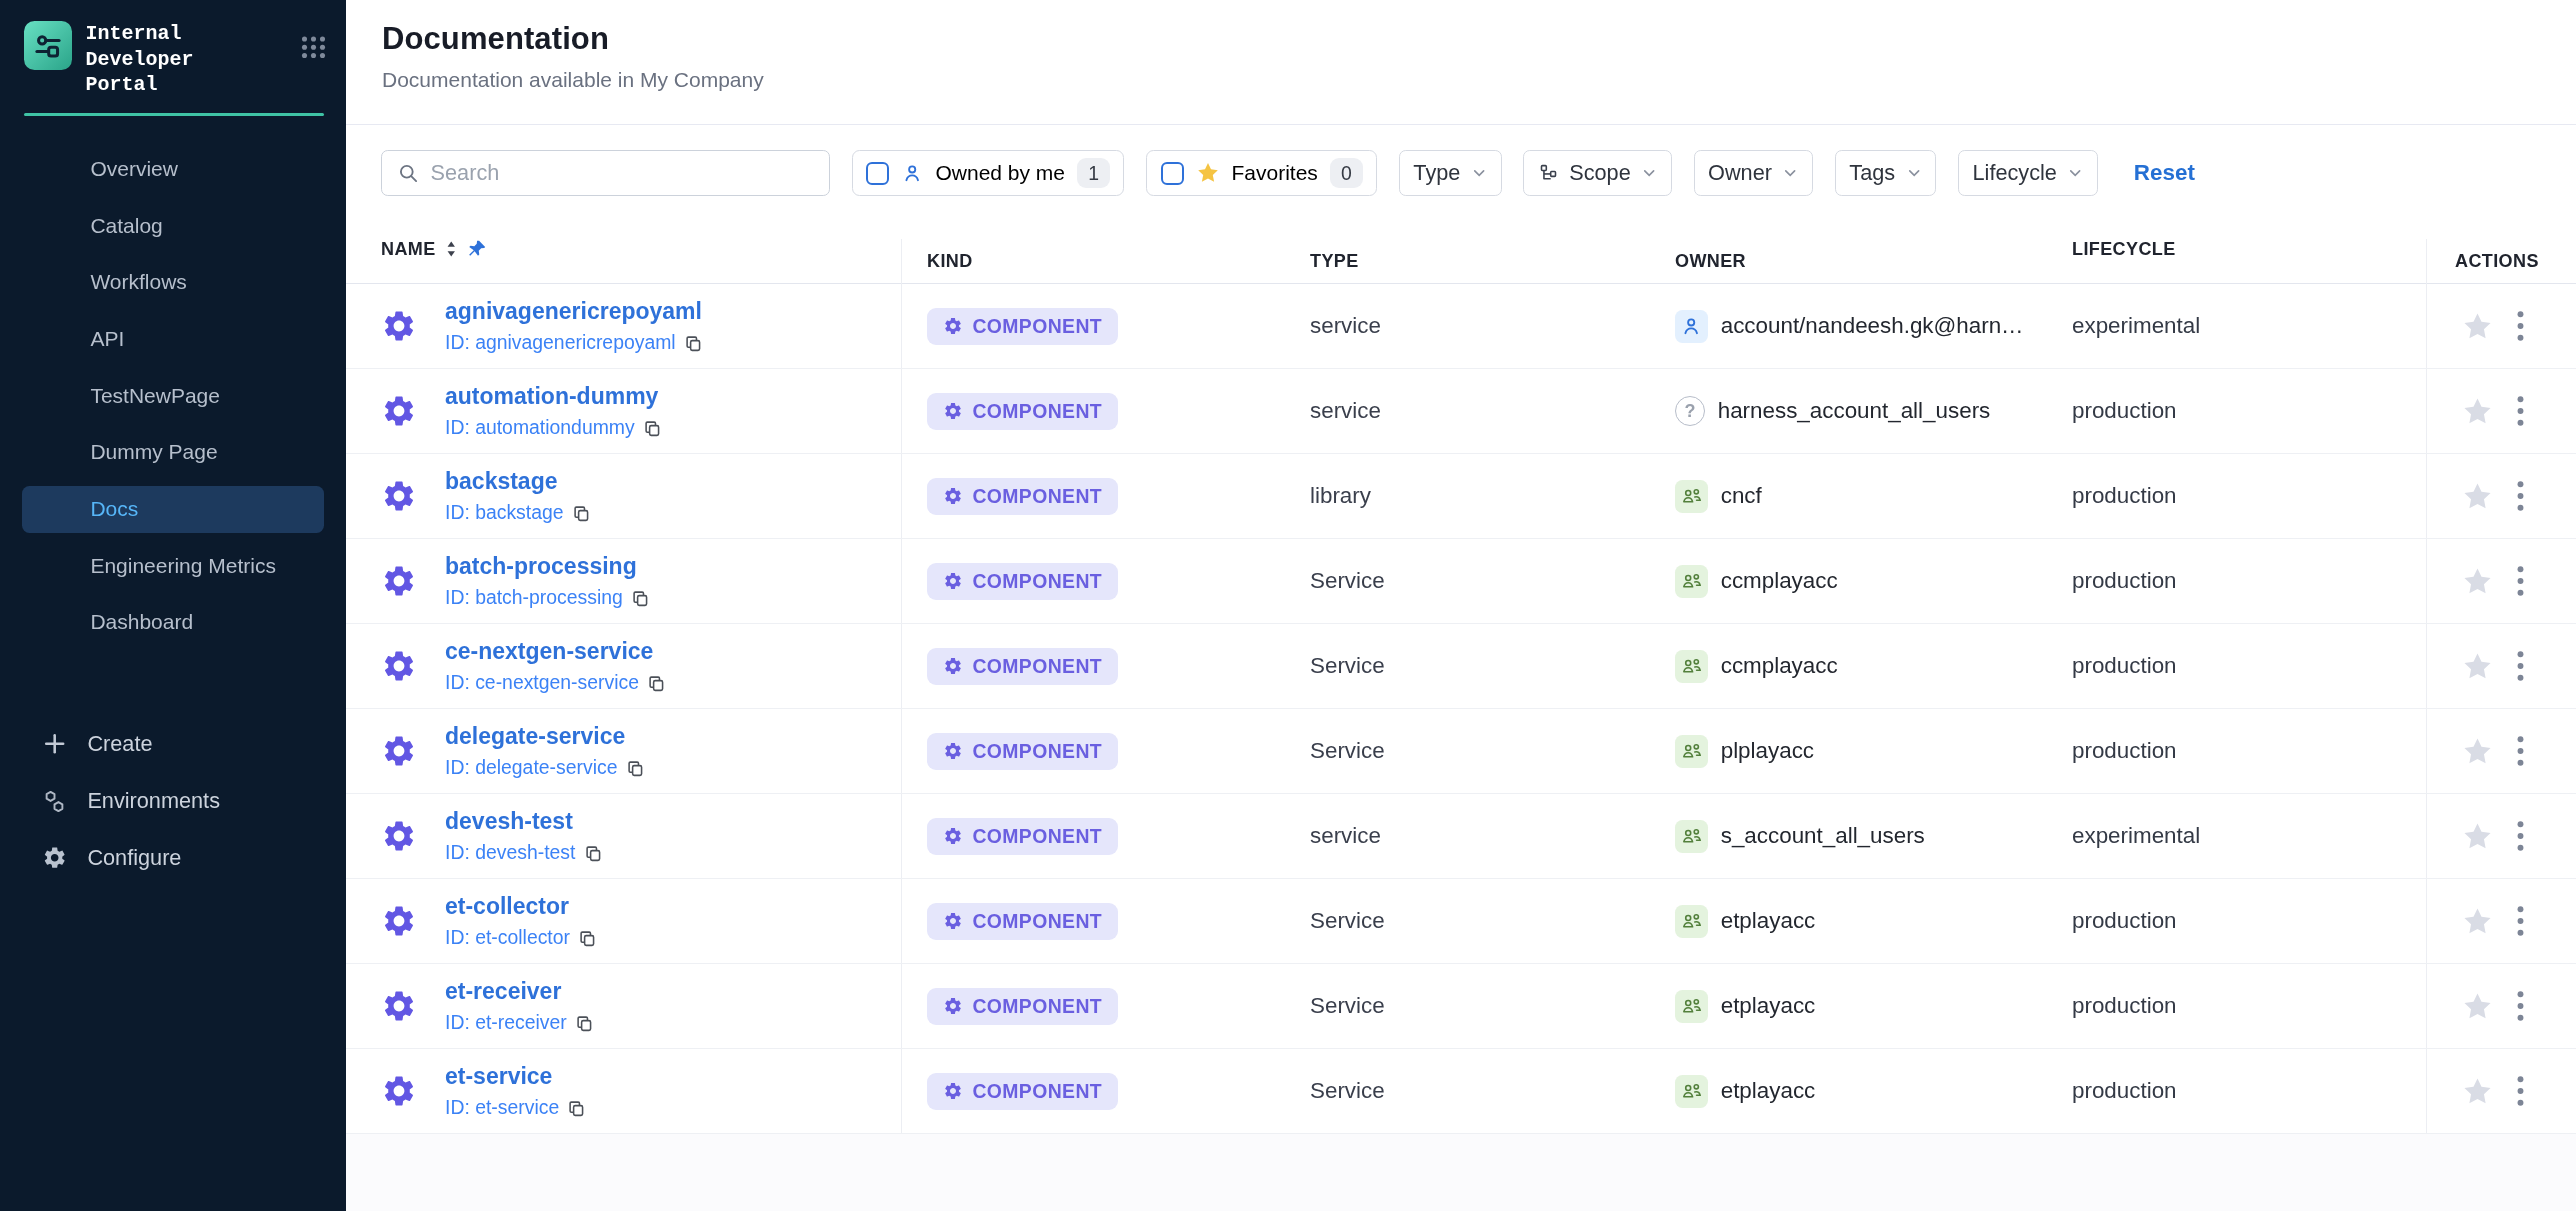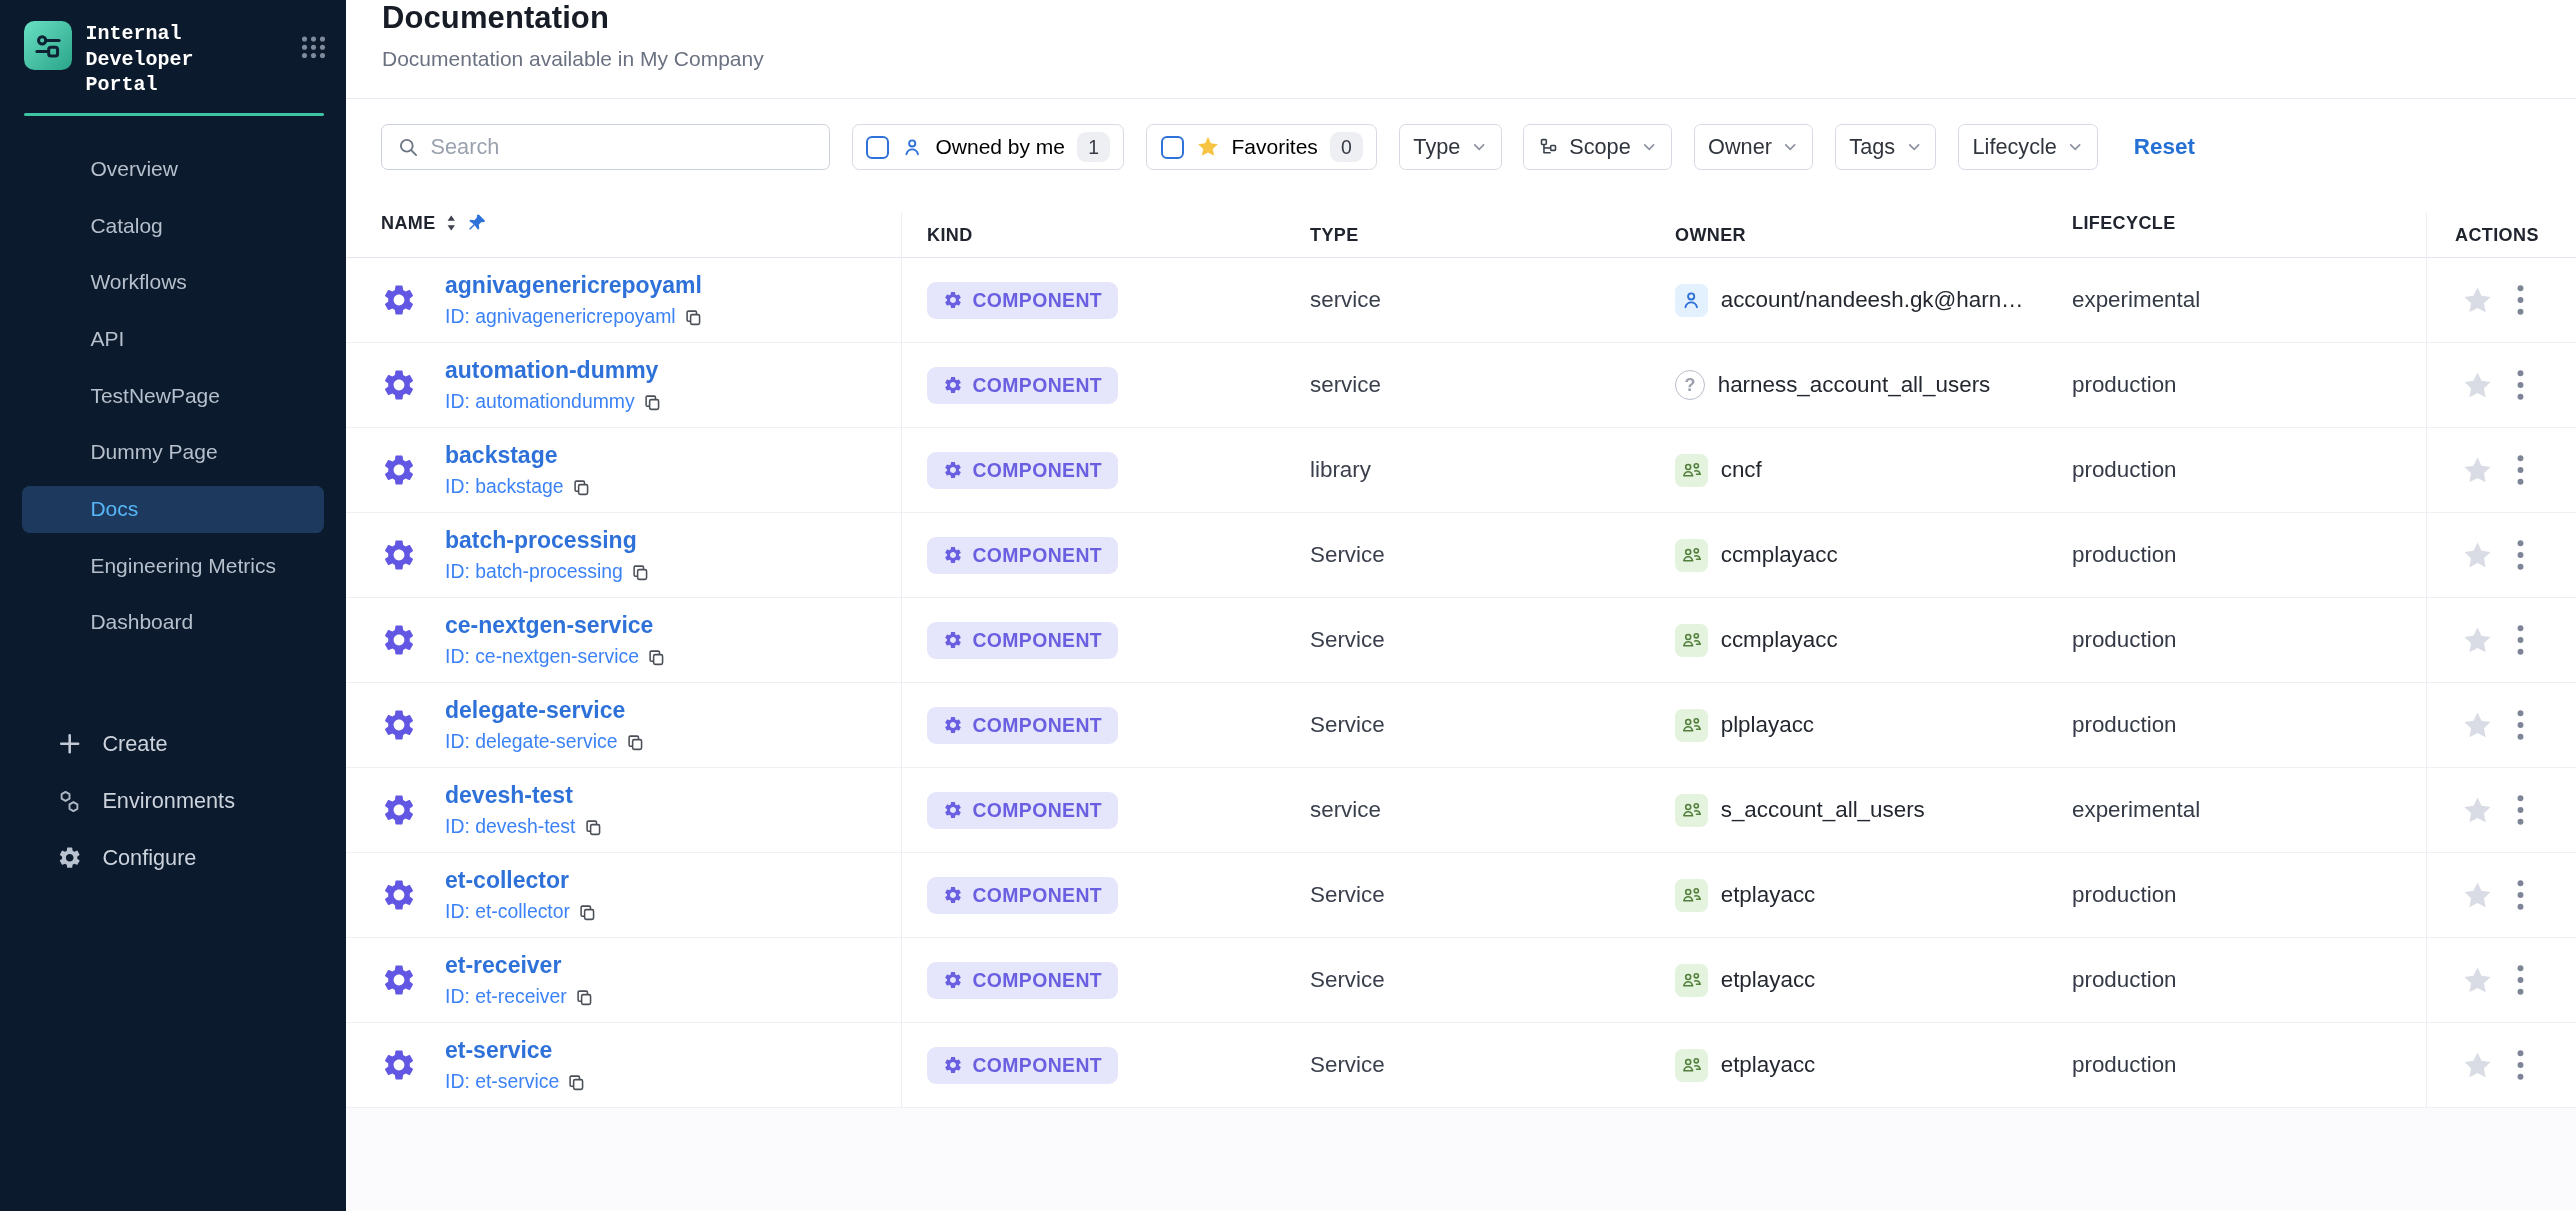--- a/index.html
+++ b/index.html
@@ -12,28 +12,28 @@
   .logo { width:48px; height:49px; border-radius:10.5px; flex-shrink:0;
           background:linear-gradient(135deg,#68e0c3 0%,#2aa489 100%);
           display:flex; align-items:center; justify-content:center; }
   .sb-title { font-size:20px; font-weight:700; color:#ffffff; line-height:1.28; width:160px;font-family:Liberation Mono, monospace; }
   .grid-icon { margin-left:auto; margin-top:12px; }
   .sb-rule { height:3px; background:#3fc3a5; margin:15.7px 22.4px 0 24px; border-radius:1.5px; }
   .sb-nav { margin-top:29px; }
   .sb-item { height:47px; margin:0 22.4px 9.7px 22.4px; border-radius:7.5px; display:flex; align-items:center;
              padding-left:68px; font-size:21px; color:#b6bfcc; cursor:pointer; }
   .sb-item.active { background:#1d3a5e; color:#57b6f8; }
-  .sb-footer { margin-top:60px;margin-left:15px; }
+  .sb-footer { margin-top:60px; }
   .sb-fitem { height:57px; display:flex; align-items:center; padding-left:41px; gap:19.4px;
               font-size:21.7px; color:#ccd3dd; cursor:pointer; }
   .sb-fitem .fic { width:27px; height:27px; display:flex; align-items:center; justify-content:center; color:#aeb7c4; }
 
   
   .main { flex:1; background:#ffffff; display:flex; flex-direction:column; }
-  .page-head { height:99px; padding:0 0 0 36px; border-bottom:1.5px solid #e7e9f2; }
+  .page-head { height:125px; padding:21px 0 0 36px; border-bottom:1.5px solid #e7e9f2; }
   .page-title { font-size:31px; font-weight:700; color:#181c27; letter-spacing:0.1px; }
   .page-subtitle { margin-top:11.2px; font-size:21px; color:#6a7180; }
 
   .filters { display:flex; align-items:center; margin:25px 0 0 35px; gap:21.7px; height:46px; }
   .searchbox { width:449px; height:46px; border:1.5px solid #ccd2db; border-radius:6.7px; background:#fff;
                display:flex; align-items:center; padding-left:15px; gap:11.2px; }
   .searchbox input { border:none; outline:none; font-size:21.7px; color:#be185d; width:358px; font-family:inherit; background:transparent; }
   .searchbox input::placeholder { color:#9aa2ae; }
   .chip { height:46px; border:1.5px solid #d6dae2; border-radius:7.5px; background:#fff;
           display:flex; align-items:center; gap:12px; padding:0 13.4px; cursor:pointer; }

